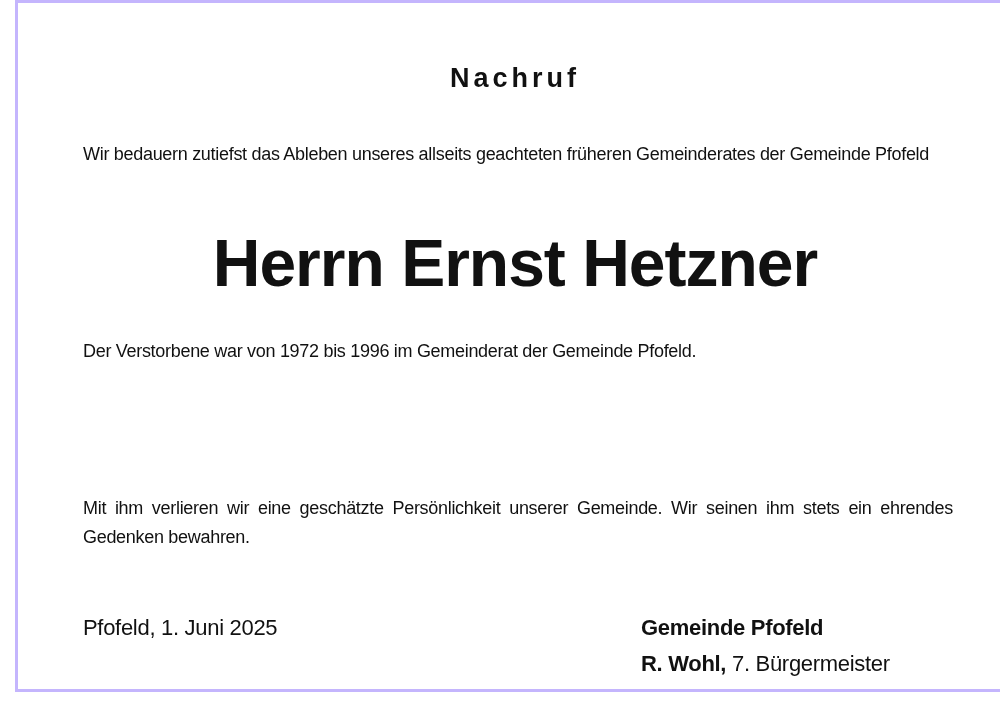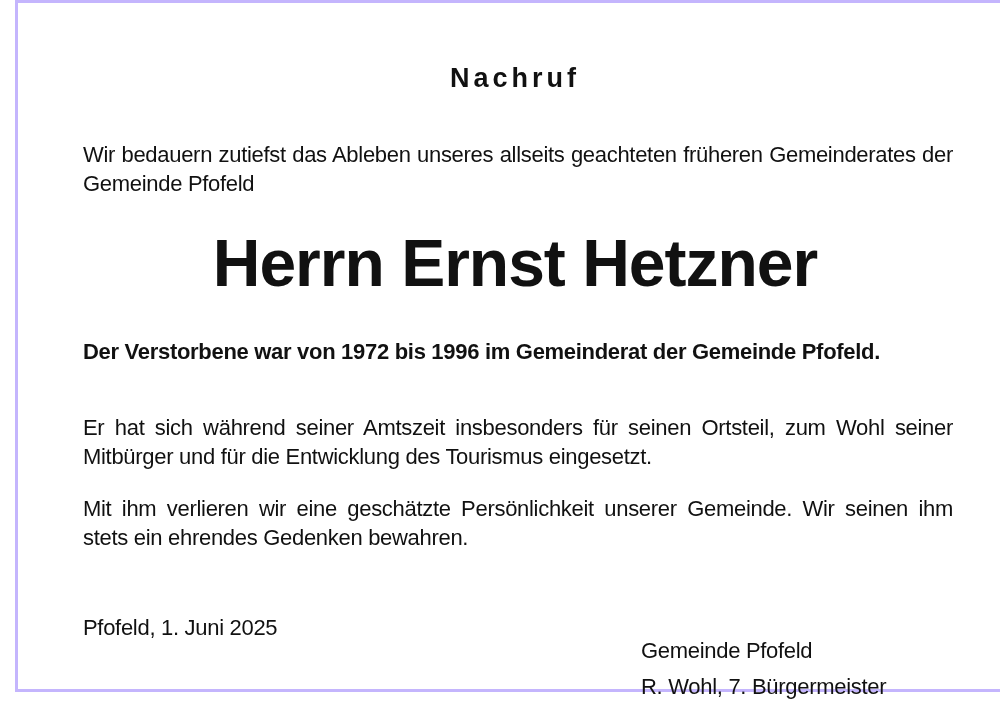--- a/index.html
+++ b/index.html
@@ -8,53 +8,52 @@
     position:absolute; left:15px; top:0; width:1000px; height:692px;
     box-sizing:border-box; border:3px solid #c4b5fd; background:#fff;
     font-family:"Liberation Sans", sans-serif; color:#111;
   }
   .title {
     position:absolute; left:0; right:0; top:60px; text-align:center;
     font-weight:bold; font-size:27px; letter-spacing:4px;
   }
   .para {
     position:absolute; left:65px; width:870px;
-    font-size:22px; line-height:29px; text-align:justify;
+    font-size:18px; line-height:29px; text-align:justify;
     letter-spacing:-0.3px;
   }
   .para.last-line-left { text-align-last:left; }
   .intro { top:137px; }
   .name {
     position:absolute; left:0; right:0; top:222px; text-align:center;
     font-weight:bold; font-size:66px; letter-spacing:-1px;
   }
-  .p1 { top:334px;font-weight:bold; }
+  .p1 { top:334px; }
   .p2 { top:410px; }
   .p3 { top:491px; }
   .footer-left {
     position:absolute; left:65px; top:612px; font-size:22px; letter-spacing:-0.3px;
   }
   .footer-right {
     position:absolute; left:623px; top:612px; font-size:22px; letter-spacing:-0.3px;
   }
   .footer-right .line2 { margin-top:10px; }
-  .bold { font-weight:normal;margin-top:23px; }
+  .bold { font-weight:bold; }
 </style>
 </head>
 <body>
 
 <div class="frame">
   <div class="title">Nachruf</div>
 
   <div class="para intro last-line-left">Wir bedauern zutiefst das Ableben unseres allseits geachteten früheren Gemeinderates der Gemeinde Pfofeld</div>
 
   <div class="name">Herrn Ernst Hetzner</div>
 
   <div class="para p1 last-line-left">Der Verstorbene war von 1972 bis 1996 im Gemeinderat der Gemeinde Pfofeld.</div>
-  <div class="para p2 last-line-left">Er hat sich während seiner Amtszeit insbesonders für seinen Ortsteil, zum Wohl seiner Mitbürger und für die Entwicklung des Tourismus eingesetzt.</div>
   <div class="para p3 last-line-left">Mit ihm verlieren wir eine geschätzte Persönlichkeit unserer Gemeinde. Wir seinen ihm stets ein ehrendes Gedenken bewahren.</div>
 
   <div class="footer-left">Pfofeld, 1. Juni 2025</div>
 
   <div class="footer-right">
     <div class="bold">Gemeinde Pfofeld</div>
     <div class="line2">
       <span class="bold">R. Wohl,</span>
       <span>7. Bürgermeister</span>
     </div>

